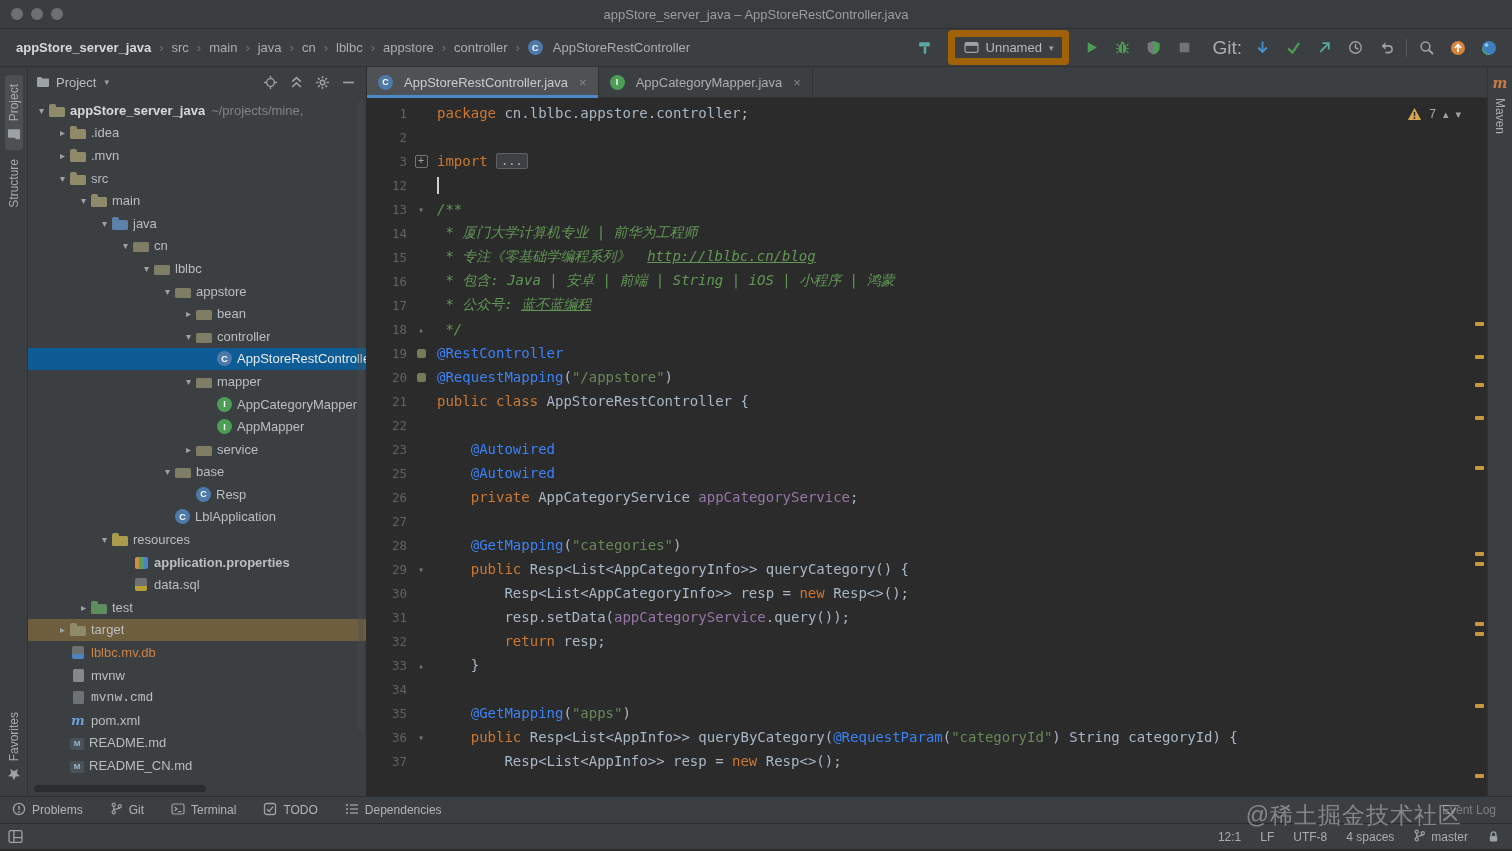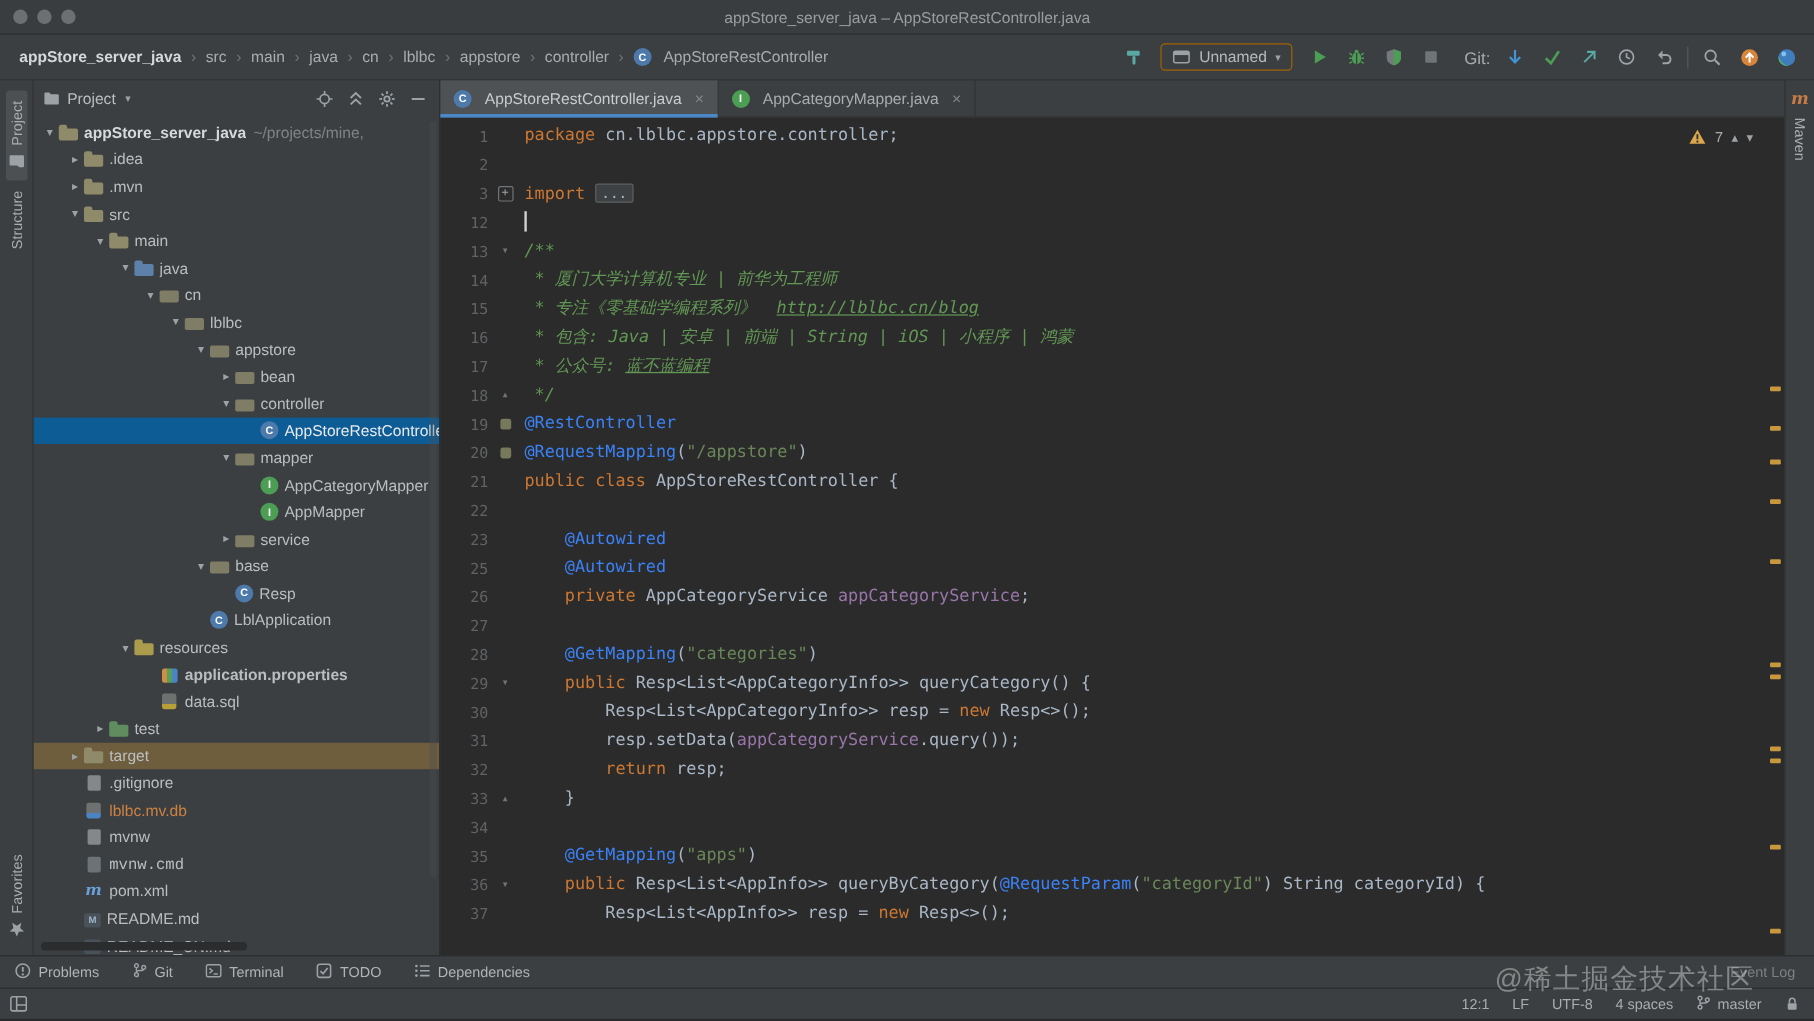--- a/index.html
+++ b/index.html
@@ -13,24 +13,24 @@
   .wtitle{position:absolute;left:0;right:0;text-align:center;color:#9b9ea1;font-size:13px;}
 
   
   .navbar{height:37px;background:#3c3f41;display:flex;align-items:center;padding:0 12px 0 16px;flex:none;border-bottom:1px solid #323232;}
   .breadcrumbs{display:flex;align-items:center;gap:8px;color:#a9adb0;font-size:13px;white-space:nowrap;}
   .bc-item{display:flex;align-items:center;gap:5px;cursor:default;}
   .bc-item.bold{font-weight:bold;color:#d6d8da;}
   .bc-sep{color:#6f7578;font-size:13px;}
   .nav-right{margin-left:auto;display:flex;align-items:center;gap:9px;}
   .navicn{display:flex;align-items:center;justify-content:center;width:22px;height:22px;border-radius:3px;}
-  .runbox{display:flex;align-items:center;gap:7px;border:1px solid #a16207;border-radius:4px;padding:3px 9px;color:#b6babd;font-size:13px;margin:0 2px;}
+  .runbox{display:flex;align-items:center;gap:7px;border:7px solid #a16207;border-radius:4px;padding:3px 9px;color:#b6babd;font-size:13px;margin:0 2px;}
   .runbox .caret{font-size:9px;color:#9da2a6;}
   .sepv{width:1px;height:18px;background:#55595c;}
-  .gittext{color:#a9adb0;font-size:14px;margin:0 0 0 8px;}
+  .gittext{color:#a9adb0;font-size:19px;margin:0 0 0 8px;}
 
   
   .main{flex:1;display:flex;min-height:0;}
 
   .lstripe{width:27px;background:#3c3f41;border-right:1px solid #323232;display:flex;flex-direction:column;align-items:center;padding:8px 0 6px;flex:none;}
   .stripe-btn{writing-mode:vertical-rl;transform:rotate(180deg);color:#a9adb0;font-size:12px;padding:9px 2px;display:flex;align-items:center;gap:6px;border-radius:3px;}
   .stripe-btn.active{background:#4c5052;}
   .lstripe .spacer{flex:1;}
 
   .rstripe{width:24px;background:#3c3f41;border-left:1px solid #323232;display:flex;flex-direction:column;align-items:center;padding-top:8px;flex:none;}
@@ -476,25 +476,20 @@
             <span class="icn icn-testroot"></span>
             <span class="tree-label">test</span>
           </div>
           <div class="trow target" style="padding-left: 27px;">
             <span class="chev">▸</span>
             <span class="icn icn-excluded"></span>
             <span class="tree-label">target</span>
           </div>
           <div class="trow" style="padding-left: 27px;">
             <span class="chev"></span>
-            <span class="icn icn-file"></span>
-            <span class="tree-label">.gitignore</span>
-          </div>
-          <div class="trow" style="padding-left: 27px;">
-            <span class="chev"></span>
             <span class="icn icn-db"></span>
             <span class="tree-label" style="color: rgb(204, 130, 66);">lblbc.mv.db</span>
           </div>
           <div class="trow" style="padding-left: 27px;">
             <span class="chev"></span>
             <span class="icn icn-file"></span>
             <span class="tree-label">mvnw</span>
           </div>
           <div class="trow" style="padding-left: 27px; font-family: Liberation Mono, monospace;">
             <span class="chev"></span>

